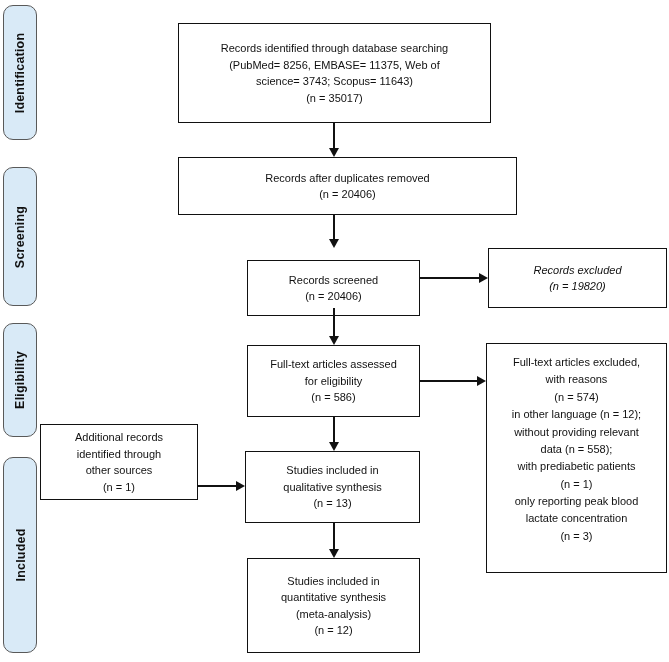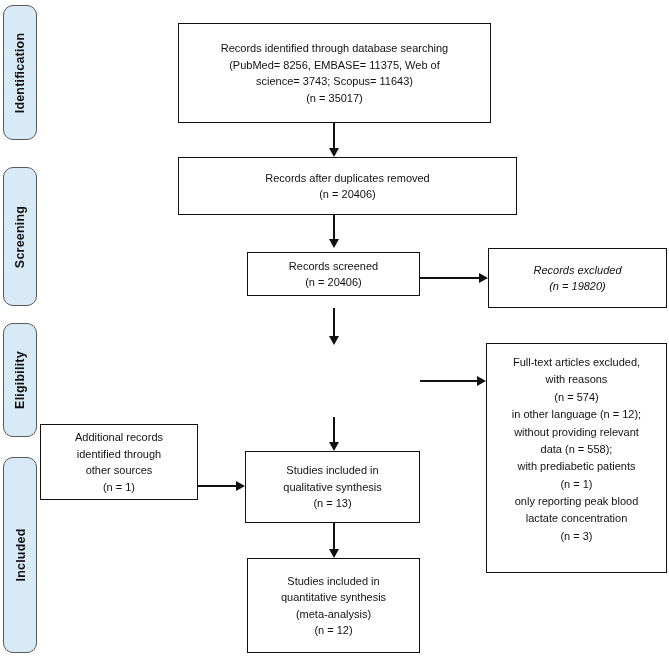--- a/index.html
+++ b/index.html
@@ -47,21 +47,21 @@
     border:1.5px solid var(--box-border);
     display:flex;align-items:center;justify-content:center;
     text-align:center;
     font-size:11px;
     line-height:1.5;
     white-space:pre-line;
     padding:4px 12px;
   }
   #box-identified{left:178px;top:23px;width:313px;height:100px;}
   #box-dedup{left:178px;top:157px;width:339px;height:58px;}
-  #box-screened{left:247px;top:252px;width:173px;height:44px;}
+  #box-screened{left:247px;top:260px;width:173px;height:56px;}
   #box-excluded{left:488px;top:248px;width:179px;height:60px;font-style:italic;}
   #box-fulltext{left:247px;top:345px;width:173px;height:72px;}
   #box-ft-excluded{left:486px;top:343px;width:181px;height:230px;align-items:flex-start;padding-top:10px;line-height:1.58;}
   #box-additional{left:40px;top:424px;width:158px;height:76px;}
   #box-qualitative{left:245px;top:451px;width:175px;height:72px;}
   #box-quantitative{left:247px;top:558px;width:173px;height:95px;}
 
   
   .aline-v{position:absolute;width:1.5px;background:var(--arrow);}
   .aline-h{position:absolute;height:1.5px;background:var(--arrow);}
@@ -93,20 +93,23 @@
   <div class="fbox" id="box-identified">Records identified through database searching
 (PubMed= 8256, EMBASE= 11375, Web of
 science= 3743; Scopus= 11643)
 (n = 35017)</div>
   <div class="fbox" id="box-dedup">Records after duplicates removed
 (n = 20406)</div>
   <div class="fbox" id="box-screened">Records screened
 (n = 20406)</div>
   <div class="fbox" id="box-excluded">Records excluded
 (n = 19820)</div>
+  <div class="fbox" id="box-fulltext">Full-text articles assessed
+for eligibility
+(n = 586)</div>
   <div class="fbox" id="box-ft-excluded">Full-text articles excluded,
 with reasons
 (n = 574)
 in other language (n = 12);
 without providing relevant
 data (n = 558);
 with prediabetic patients
 (n = 1)
 only reporting peak blood
 lactate concentration

